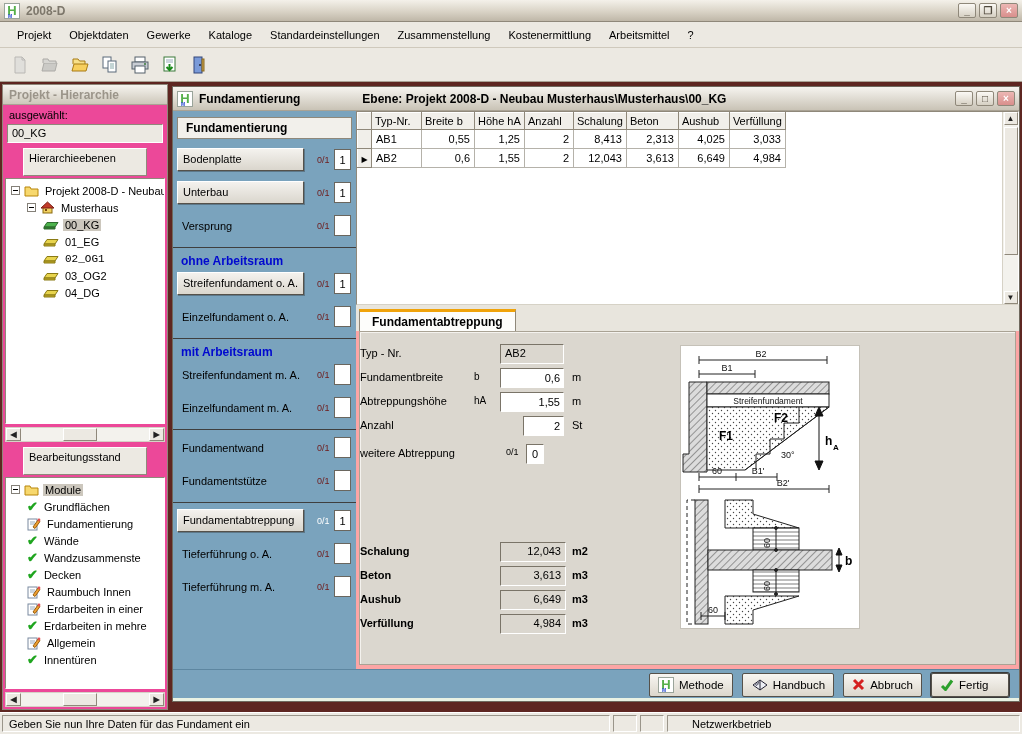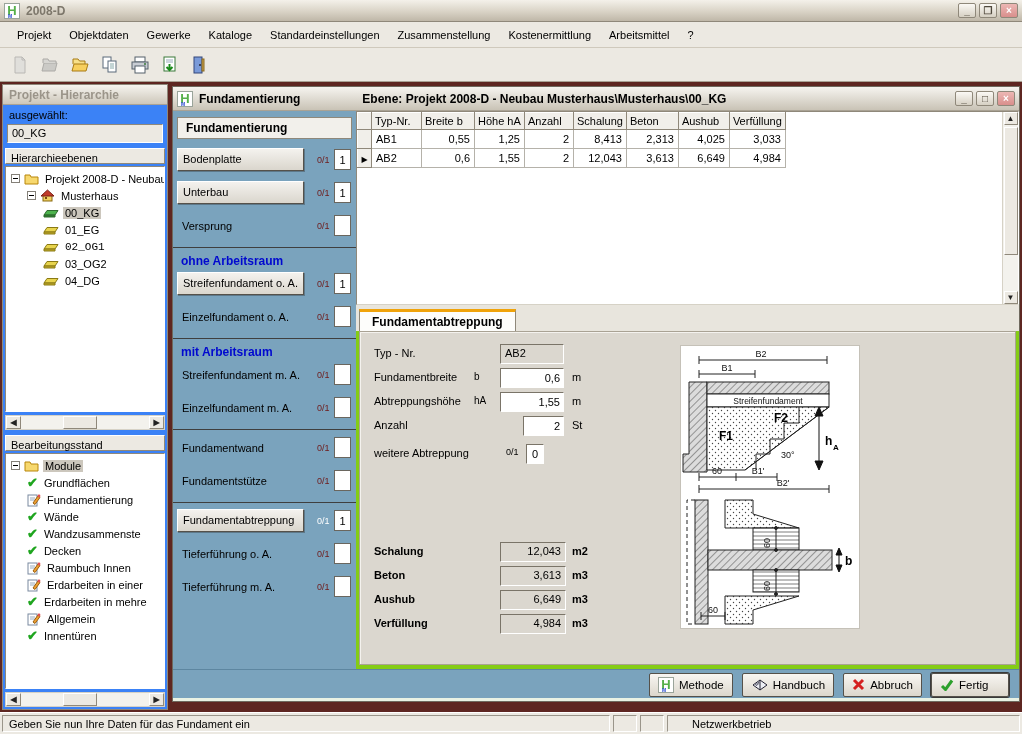--- a/index.html
+++ b/index.html
@@ -12,25 +12,25 @@
 .win-controls{margin-left:auto;display:flex;gap:3px}
 .wbtn{width:18px;height:15px;border:1px solid #8f887a;border-radius:2px;background:linear-gradient(#fbf9f5,#d6d0c3);font-size:10px;line-height:11px;text-align:center;color:#50493d;padding:0;font-weight:bold}
 .wbtn.close{background:linear-gradient(#ecb7b4,#d98f8c);color:#fff}
 .menubar{position:absolute;left:0;top:22px;width:1022px;height:26px;background:#ece9e2;border-bottom:1px solid #cfc9bc;display:flex;align-items:center;padding-left:8px}
 .menu-item{padding:3px 9px;white-space:nowrap}
 .toolbar{position:absolute;left:0;top:48px;width:1022px;height:34px;background:#ece9e2;border-bottom:1px solid #a9a294;display:flex;align-items:center;gap:3px;padding-left:6px}
 .tool-btn{width:27px;height:27px;background:transparent;border:1px solid transparent;display:flex;align-items:center;justify-content:center;padding:0}
 .tool-btn.disabled{opacity:.5;filter:grayscale(1)}
 
 
-.left-panel{position:absolute;left:2px;top:84px;width:166px;height:626px;background:#3b82f6;border:1px solid #8f887a;display:flex;flex-direction:column}
+.left-panel{position:absolute;left:2px;top:84px;width:166px;height:626px;background:#ec4899;border:1px solid #8f887a;display:flex;flex-direction:column}
 .panel-title{height:20px;background:linear-gradient(#f6f4ef,#cdc7ba);border-bottom:1px solid #a9a294;font-weight:bold;font-size:12px;color:#9b958a;padding:3px 0 0 6px;flex:none}
 .ausg{padding:4px 6px 1px;flex:none}
 .sel-field{margin:2px 4px;height:19px;background:#ece9e2;border:1px solid;border-color:#8f887a #fff #fff #8f887a;padding:2px 4px;flex:none}
-.subhead{margin:3px 2px 0;height:16px;background:#ece9e2;border:1px solid;border-color:#fff #8f887a #8f887a #fff;padding:3px 0 0 5px;flex:none}
+.subhead{margin:3px 20px 0;height:28px;background:#ece9e2;border:1px solid;border-color:#fff #8f887a #8f887a #fff;padding:3px 0 0 5px;flex:none}
 .treebox{margin:2px;background:#fff;border:1px solid;border-color:#8f887a #fff #fff #8f887a;overflow:hidden;padding:3px 0 0 3px}
 #hier-tree{height:246px;flex:none}
 #module-tree{flex:1}
 .tree-row{height:17px;display:flex;align-items:center;gap:4px;white-space:nowrap}
 .tree-label{padding:0 2px}
 .tree-row.sel .tree-label{background:#ccc7bd}
 .expander{width:9px;height:9px;border:1px solid #848078;background:#fff;position:relative;flex:none}
 .expander::before{content:"";position:absolute;left:1px;top:3px;width:5px;height:1px;background:#000}
 .tree-ico{flex:none;display:inline-flex;align-items:center}
 .glyph-check{color:#1fa51f;font-weight:bold;font-size:13px;line-height:13px}
@@ -48,37 +48,37 @@
 .nav-header{margin:0 4px 9px;height:22px;background:#f2f0eb;border:1px solid #8f887a;font-weight:bold;font-size:12px;padding:3px 0 0 8px}
 .nav-section.bordered{border-top:1px solid #3f3f3f;margin-top:2px;padding-top:6px}
 .nav-group{color:#0008cf;font-size:12px;font-weight:bold;padding:0 0 4px 8px}
 .nav-row{height:23px;margin:0 5px 10px 4px;display:flex;align-items:center}
 .nav-label{width:127px;padding-left:5px;font-size:11px;flex:none;white-space:nowrap;overflow:hidden}
 .nav-label.raised{height:23px;background:linear-gradient(#f4f2ee,#dad6cd);border:1px solid;border-color:#fff #55514a #55514a #fff;box-shadow:1px 1px 0 rgba(40,40,40,.35);padding-top:4px}
 .nav-counter{margin-left:auto;font-size:9px;color:#6e1a1a;width:17px;flex:none}
 .nav-counter.active{color:#fff}
 .nav-valuebox{width:17px;height:21px;border:1px solid #6a665e;background:#fff;font-size:11px;text-align:center;padding:0;flex:none;font-family:inherit}
 
-.right-col{flex:1;display:flex;flex-direction:column;background:#84cc16;min-width:0}
+.right-col{flex:1;display:flex;flex-direction:column;background:#fca5a5;min-width:0}
 .table-area{height:194px;background:#fff;border:1px solid;border-color:#8f887a #fff #d6d2c6 #8f887a;position:relative;overflow:hidden;flex:none}
 table.grid{border-collapse:collapse;table-layout:fixed;font-size:11px}
 .grid th{background:#f1efea;border:1px solid;border-color:#fff #8f887a #8f887a #fff;font-weight:normal;text-align:left;height:17px;padding:0 3px;overflow:hidden;white-space:nowrap}
 .grid td.marker{background:#f1efea;border:1px solid;border-color:#fff #8f887a #8f887a #fff;padding:0;text-align:center}
 .grid td{border:1px solid #b5b2aa;height:19px;padding:0 4px;overflow:hidden;background:#fff}
 .grid td.num{text-align:right}
 .cur-mark{font-size:8px}
 .vscroll{position:absolute;right:0;top:0;bottom:0;width:16px;background:#f3f2ed;border-left:1px solid #d6d2c6;display:flex;flex-direction:column;justify-content:space-between}
 .vscroll .scr-btn{width:14px;margin:0 auto}
 .vthumb{height:128px;width:14px;margin:0 auto;background:#ece9e2;border:1px solid;border-color:#fff #8f887a #8f887a #fff}
 
 .tabstrip{height:26px;padding:4px 0 0 3px;background:#e8e5dd;flex:none}
 .tab{display:inline-block;background:#fdfdfb;border:1px solid #8f887a;border-top:3px solid #f0a30a;border-bottom:none;font-weight:bold;font-size:12px;padding:3px 12px 5px}
 .form-panel{flex:1;margin:0 3px 4px;background:#dbd7cf;border:1px solid #a9a294;box-shadow:inset 1px 1px 0 #f4f2ee;position:relative;min-height:0}
 .f-row{position:absolute;left:0;right:0;height:20px}
-.f-label{position:absolute;left:14px;top:3px;white-space:nowrap}
+.f-label{position:absolute;left:0;top:3px;white-space:nowrap}
 .f-label.bold{font-weight:bold}
 .f-sub{position:absolute;left:114px;top:3px;font-size:10px}
 .f-sub.tiny{left:146px;font-size:9px}
 .f-input{position:absolute;left:140px;top:0;width:64px;height:20px;border:1px solid;border-color:#7a7468 #fff #fff #7a7468;background:#fff;text-align:right;padding:0 3px;font-size:11px;font-family:inherit}
 .f-input.narrow{left:163px;width:41px}
 .f-input.tiny{left:166px;width:18px;text-align:center;padding:0}
 .f-read{position:absolute;left:140px;top:0;width:64px;height:20px;border:1px solid;border-color:#7a7468 #fff #fff #7a7468;background:#dbd7cf;padding:2px 4px}
 .f-out{position:absolute;left:140px;top:0;width:66px;height:20px;border:1px solid;border-color:#7a7468 #fff #fff #7a7468;background:#dbd7cf;text-align:right;padding:2px 4px}
 .f-unit{position:absolute;left:212px;top:3px}
 .f-unit.bold{font-weight:bold}

